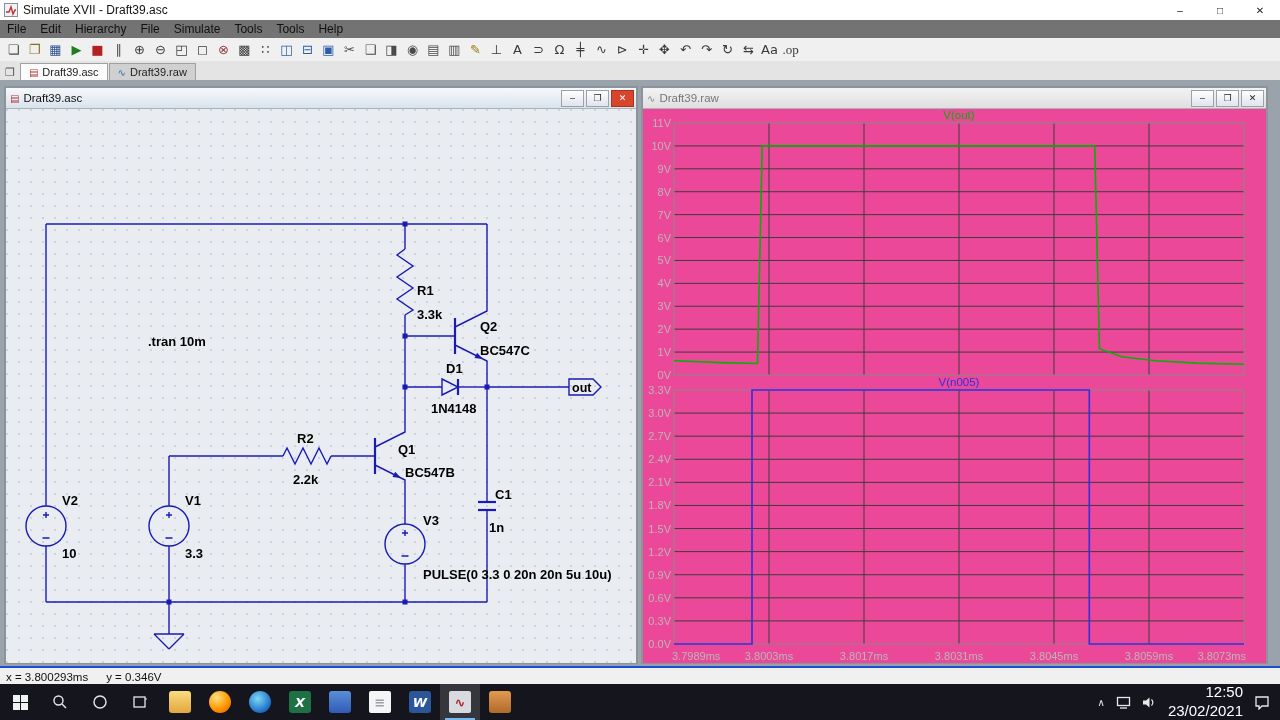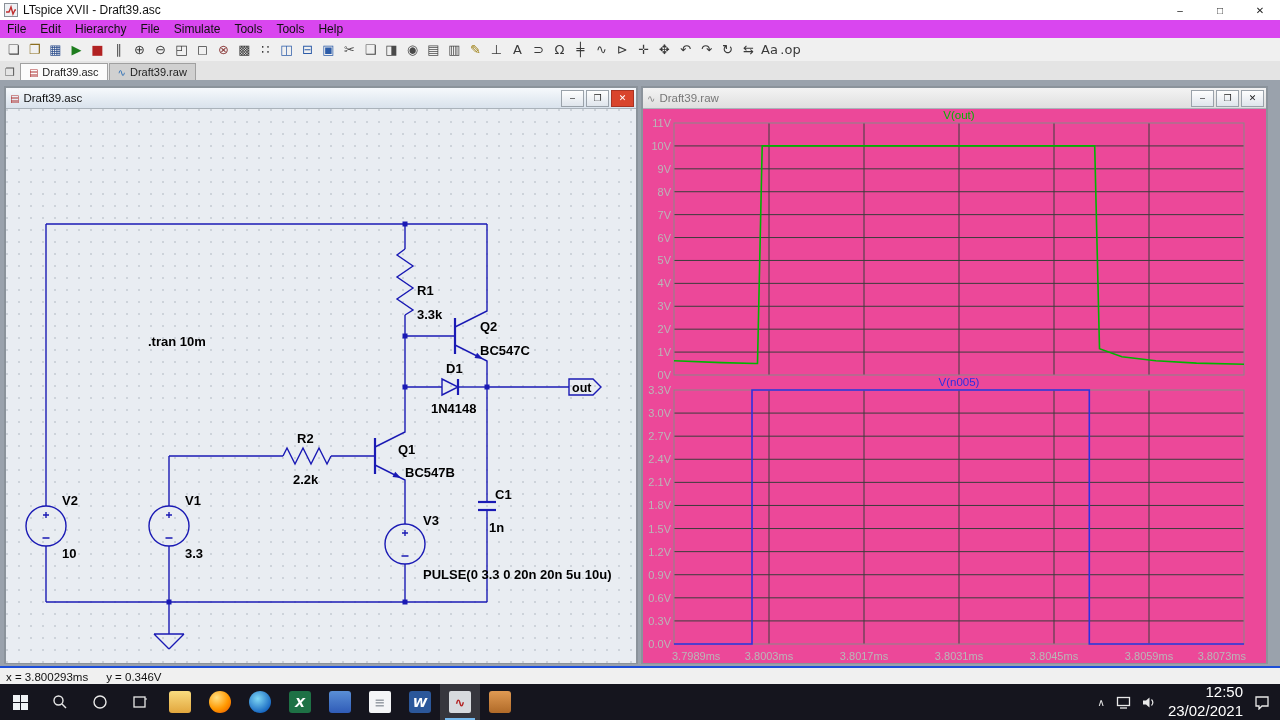--- a/index.html
+++ b/index.html
@@ -6,21 +6,21 @@
   body{width:1280px;height:720px;position:relative;overflow:hidden;
        font-family:"Liberation Sans",sans-serif;background:#9aa2ac;font-size:12px;}
   
   .titlebar{position:absolute;top:0;left:0;width:1280px;height:20px;background:#ffffff;
             display:flex;align-items:center;border-bottom:1px solid #e6e6e6;}
   .titlebar .app-ic{width:14px;height:14px;margin:0 5px 0 4px;}
   .titlebar .title{font-size:12px;color:#111;}
   .win-controls{margin-left:auto;display:flex;height:20px;}
   .win-btn{width:40px;height:20px;display:flex;align-items:center;justify-content:center;
            font-size:10px;color:#222;}
-  .menubar{position:absolute;top:20px;left:0;width:1280px;height:18px;background:#d946ef;
+  .menubar{position:absolute;top:20px;left:0;width:1280px;height:18px;background:#737373;
            display:flex;align-items:center;border-bottom:1px solid #ddd;}
   .menu-item{padding:1px 7px;font-size:12px;color:#111;}
   .toolbar{position:absolute;top:38px;left:0;width:1280px;height:23px;background:#f0f0f0;
            border-bottom:1px solid #cfcfcf;display:flex;align-items:center;padding-left:3px;}
   .tb-icon{width:21px;height:20px;display:flex;align-items:center;justify-content:center;
            font-size:13px;font-family:"DejaVu Sans",sans-serif;}
   .tabbar{position:absolute;top:61px;left:0;width:1280px;height:19px;background:#e4e4e4;
           border-bottom:1px solid #b5b5b5;display:flex;align-items:flex-end;padding-left:2px;}
   .tabstrip-ic{font-size:11px;color:#555;margin:0 5px 1px 3px;font-family:"DejaVu Sans",sans-serif;}
   .tab{height:16px;padding:0 8px;font-size:11px;display:flex;align-items:center;gap:4px;
@@ -66,21 +66,21 @@
   #sch-svg text{font-family:"Liberation Sans",sans-serif;font-weight:bold;fill:#000;}
 </style>
 </head>
 <body>
 
 <div class="titlebar">
   <svg class="app-ic" viewBox="0 0 14 14">
     <rect x="0.5" y="0.5" width="13" height="13" fill="#eef1f5" stroke="#8a9098"></rect>
     <polyline points="2,9 5,9 7,4 9,11 11,7 12,7" fill="none" stroke="#c03030" stroke-width="1.4"></polyline>
   </svg>
-  <span class="title">LTspice XVII - Draft39.asc</span>
+  <span class="title">Simulate XVII - Draft39.asc</span>
   <div class="win-controls">
     <span class="win-btn">–</span>
     <span class="win-btn">□</span>
     <span class="win-btn">✕</span>
   </div>
 </div>
 
 <div class="menubar">
 
 <span class="menu-item">File</span>
@@ -125,21 +125,21 @@
     <span class="tb-icon" style="color: rgb(58, 58, 58);">╪</span>
     <span class="tb-icon" style="color: rgb(58, 58, 58);">∿</span>
     <span class="tb-icon" style="color: rgb(58, 58, 58);">⊳</span>
     <span class="tb-icon" style="color: rgb(58, 58, 58);">✛</span>
     <span class="tb-icon" style="color: rgb(58, 58, 58);">✥</span>
     <span class="tb-icon" style="color: rgb(58, 58, 58);">↶</span>
     <span class="tb-icon" style="color: rgb(58, 58, 58);">↷</span>
     <span class="tb-icon" style="color: rgb(58, 58, 58);">↻</span>
     <span class="tb-icon" style="color: rgb(58, 58, 58);">⇆</span>
     <span class="tb-icon" style="color: rgb(58, 58, 58);">Aa</span>
-    <span class="tb-icon" style="color: rgb(58, 58, 58);">.op</span>
+    <span class="tb-icon" style="color: rgb(58, 58, 58); font-family: Liberation Serif, serif;">.op</span>
   </div>
 
 <div class="tabbar">
   <span class="tabstrip-ic">❐</span>
   <div style="display:flex;align-items:flex-end;">
 
       <span class="tab active">
         <span class="tab-ic" style="color: rgb(176, 52, 52);">▤</span>
         <span>Draft39.asc</span>
       </span>

